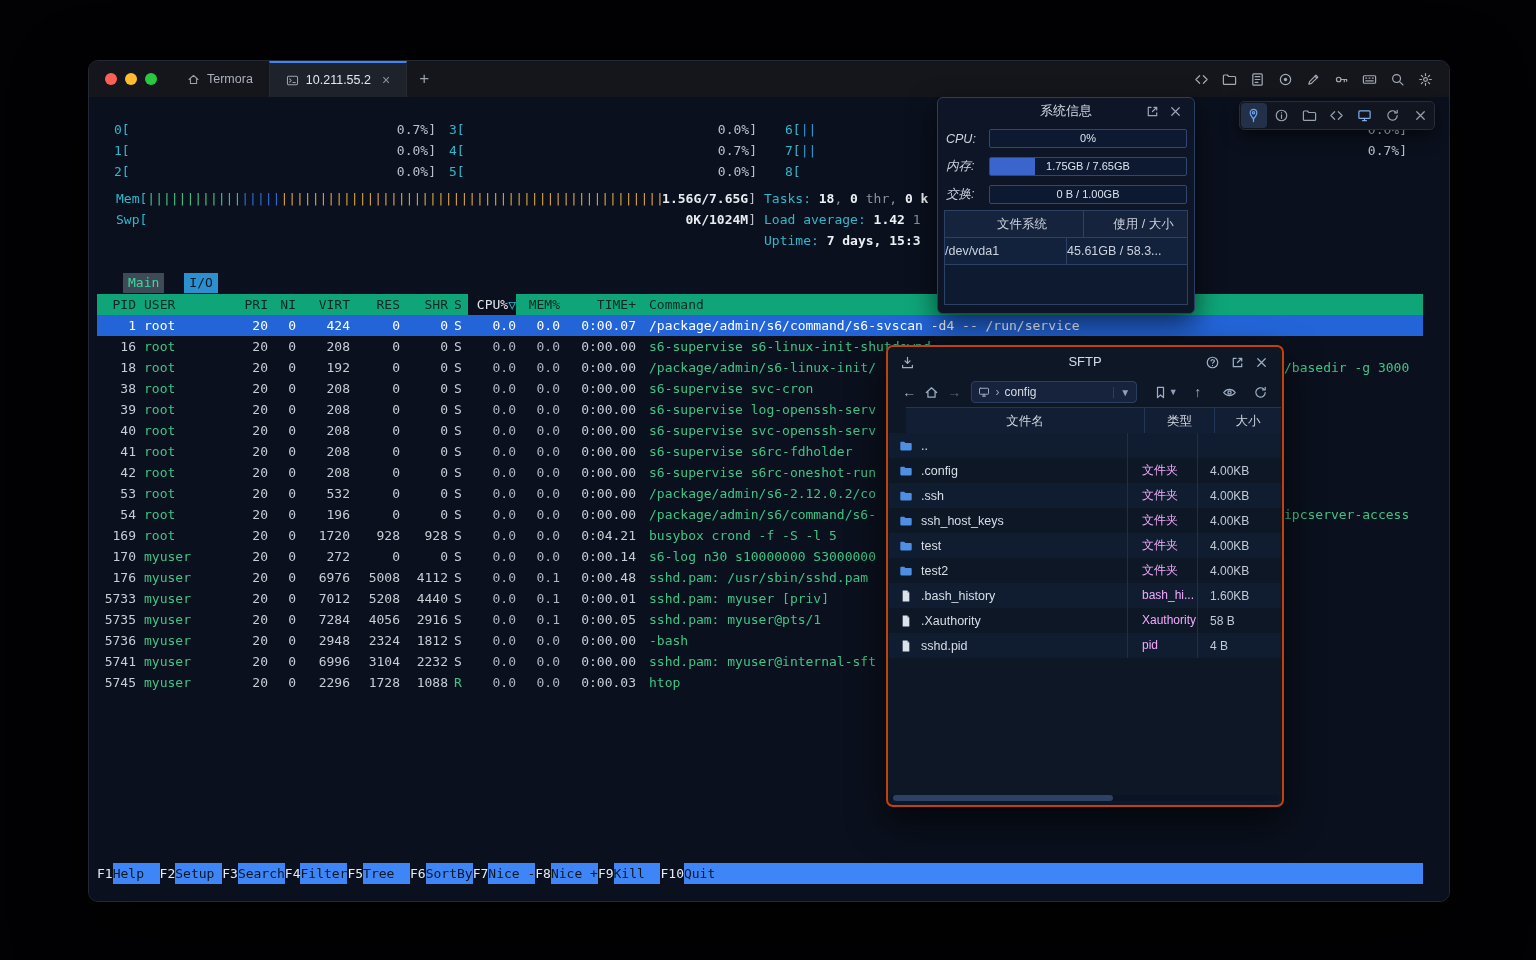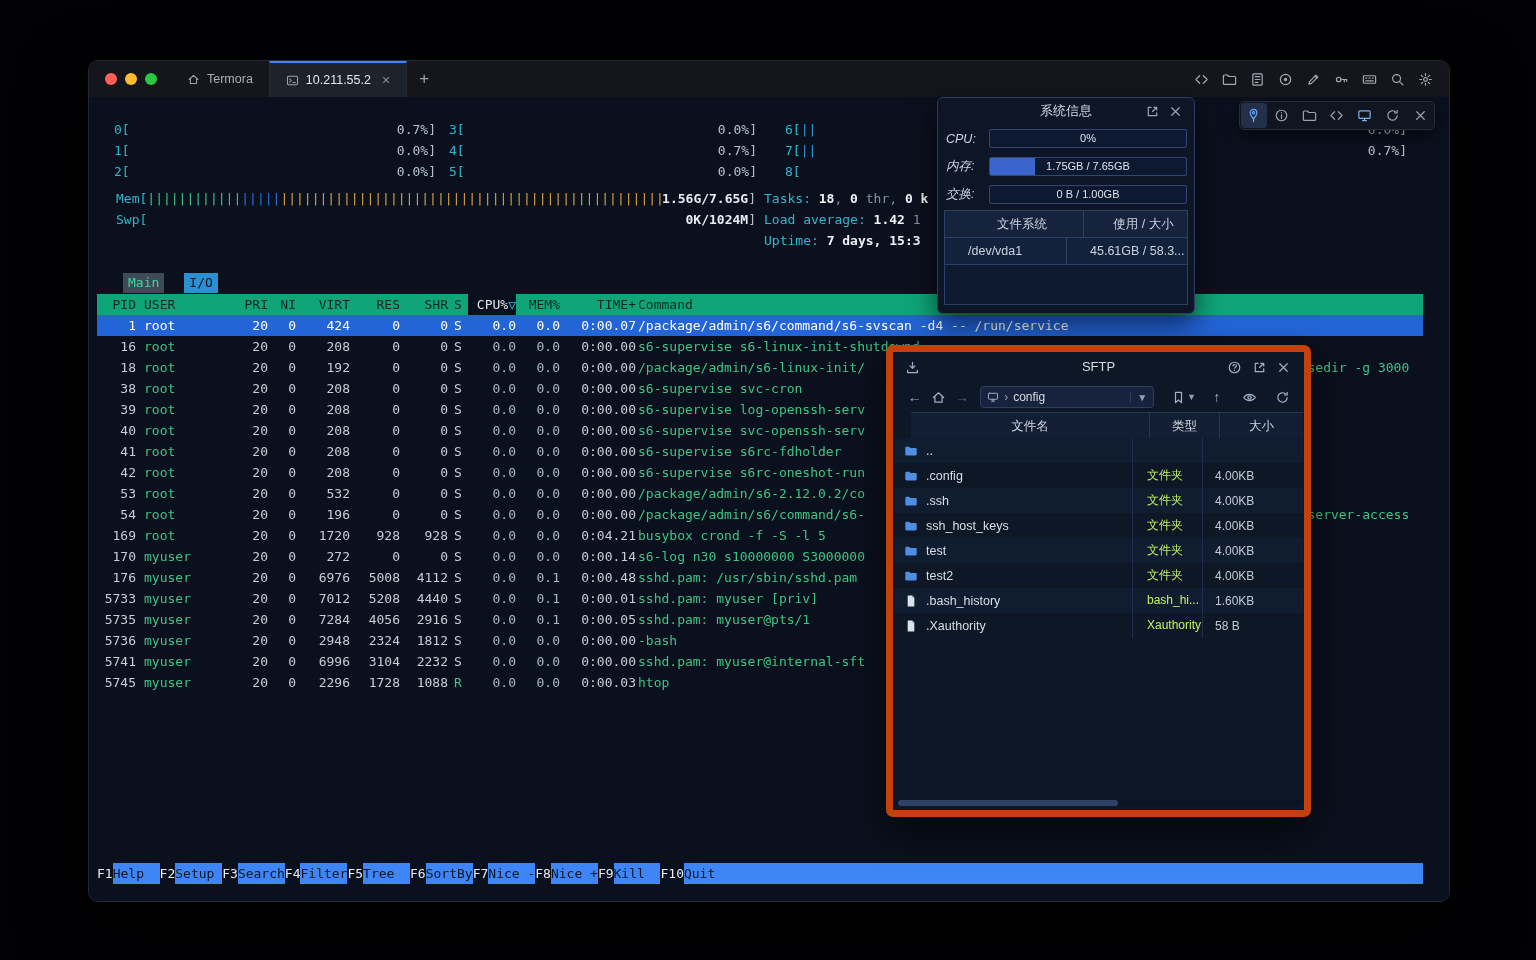--- a/index.html
+++ b/index.html
@@ -50,21 +50,21 @@
   .c-user{width:72px;margin-left:8px;}
   .c-pri{width:40px;text-align:right;margin-left:12px;}
   .c-ni{width:28px;text-align:right;}
   .c-virt{width:54px;text-align:right;}
   .c-res{width:50px;text-align:right;}
   .c-shr{width:48px;text-align:right;}
   .c-s{width:20px;text-align:center;}
   .c-cpu{width:48px;text-align:right;}
   .c-mem{width:44px;text-align:right;}
   .c-time{width:76px;text-align:right;}
-  .c-cmd{margin-left:2px;flex:1;min-width:0;overflow:hidden;}
+  .c-cmd{margin-left:13px;flex:1;min-width:0;overflow:hidden;}
   .prow .c-user{color:#3fc583;}
   .prow .c-cmd{color:#3fc583;}
   .prow .c-cpu,.prow .c-mem{color:#aeb6c2;}
   .prow .c-s.run{color:#3fc583;}
   .ptail{position:absolute;left:1187px;color:#3fc583;white-space:pre;}
   .prow.sel{background:#2365d9;}
   .prow.sel span{color:#fff !important;}
   .fbar{position:absolute;left:8px;top:766px;width:1326px;height:21px;background:#3e86f7;display:flex;}
   .fk{display:flex;}
   .fkey{background:#0a101d;color:#e8ebf0;white-space:pre;}
@@ -82,31 +82,31 @@
   .sm-bar{position:relative;flex:1;height:17px;background:#0c1930;border:1px solid #31476e;border-radius:2px;overflow:hidden;}
   .sm-fill{position:absolute;left:0;top:0;bottom:0;background:#3b64cd;}
   .sm-text{position:relative;display:block;text-align:center;font-size:11px;line-height:17px;color:#dde3ee;}
   .fs-table{position:absolute;left:6px;right:6px;top:112px;bottom:8px;border:1px solid #2c4166;background:#0e1a2f;}
   .fs-head,.fs-row{display:flex;height:26px;align-items:center;}
   .fs-head{background:#16233c;border-bottom:1px solid #2c4166;}
   .fs-head span{text-align:center;padding-left:16px;}
   .fs-c1{width:122px;border-right:1px solid #2c4166;height:26px;line-height:26px;overflow:hidden;white-space:nowrap;}
   .fs-c2{flex:1;height:26px;line-height:26px;overflow:hidden;white-space:nowrap;}
   .fs-row{background:#12213c;border-bottom:1px solid #2c4166;}
-  .fs-row .fs-c1,.fs-row .fs-c2{padding-left:23px;text-align:left;box-sizing:border-box;}
+  .fs-row .fs-c1,.fs-row .fs-c2{padding-left:0;text-align:left;box-sizing:border-box;}
   
   .minibar{position:absolute;left:1239px;top:101px;width:194px;height:27px;background:#10151f;
            border:1px solid #262c38;border-radius:5px;display:flex;align-items:center;justify-content:space-around;
            z-index:6;box-shadow:0 6px 16px rgba(0,0,0,.5);}
   .mbtn{width:26px;height:25px;display:flex;align-items:center;justify-content:center;color:#98a1b0;}
   .mbtn.active{background:#223049;border-radius:4px;color:#6ea4f2;}
   .mbtn.tint{color:#7fb0e8;}
   
   .sftp{position:absolute;left:886px;top:345px;width:394px;height:458px;background:#0d1726;
-        border:7px solid #c2410c;border-radius:7px;box-shadow:0 14px 36px rgba(0,0,0,.65);z-index:7;color:#d5dae3;padding-left:17px;}
+        border:2px solid #c2410c;border-radius:7px;box-shadow:0 14px 36px rgba(0,0,0,.65);z-index:7;color:#d5dae3;}
   .sf-title{position:absolute;top:0;left:0;right:0;height:30px;}
   .sf-titletext{position:absolute;left:0;right:0;text-align:center;line-height:30px;font-size:13px;color:#d6dbe4;}
   .sf-dl{position:absolute;left:12px;top:8px;color:#9fb0c6;}
   .sf-i1{position:absolute;right:62px;top:8px;color:#9fb0c6;}
   .sf-i2{position:absolute;right:37px;top:8px;color:#9fb0c6;}
   .sf-i3{position:absolute;right:13px;top:8px;color:#9fb0c6;}
   .sf-nav{position:absolute;top:30px;left:0;right:0;height:30px;display:flex;align-items:center;padding:0 10px;box-sizing:border-box;}
   .nbtn{color:#9fb0c6;font-size:14px;width:24px;text-align:center;display:flex;align-items:center;justify-content:center;}
   .nbtn.dim{color:#55647e;}
   .pathbox{display:flex;align-items:center;height:22px;background:#17233c;border:1px solid #2b3e61;border-radius:4px;
@@ -122,21 +122,21 @@
            background:#121e34;border-top:1px solid #223655;border-bottom:1px solid #223655;font-size:12.5px;color:#cfd6e0;}
   .sf-head span{text-align:center;}
   .sfc-name{width:239px;box-sizing:border-box;}
   .sfc-type{width:70px;box-sizing:border-box;}
   .sfc-size{flex:1;box-sizing:border-box;}
   .sf-head .sfc-name,.sf-head .sfc-type{border-right:1px solid #223655;height:26px;line-height:26px;}
   #sf-rows{position:absolute;top:86px;left:1px;right:1px;}
   .frow{display:flex;align-items:center;height:25px;font-size:12.5px;}
   .frow.even{background:#101d31;}
   .frow .sfc-name{display:flex;align-items:center;gap:8px;padding-left:10px;border-right:1px solid #1d2f4c;height:25px;overflow:hidden;white-space:nowrap;}
-  .frow .sfc-type{padding-left:14px;border-right:1px solid #1d2f4c;height:25px;line-height:25px;overflow:hidden;white-space:nowrap;color:#bef264;font-size:12px;}
+  .frow .sfc-type{padding-left:14px;border-right:1px solid #1d2f4c;height:25px;line-height:25px;overflow:hidden;white-space:nowrap;color:#f0abfc;font-size:12px;}
   .frow .sfc-size{padding-left:12px;color:#c3cad6;font-size:12px;}
   .ficon svg{width:14px;height:14px;}
   .fname{color:#d9dee6;}
   .sf-scroll{position:absolute;left:3px;right:3px;bottom:4px;height:6px;background:#0a1424;border-radius:3px;}
   .sf-thumb{position:absolute;left:2px;top:0;width:220px;height:6px;background:#2d4163;border-radius:3px;}
 </style>
 </head>
 <body>
 
 <div class="scene">
@@ -588,19 +588,32 @@
               <svg viewBox="0 0 16 16" fill="none" stroke="currentColor" stroke-width="1.3" stroke-linecap="round" stroke-linejoin="round">
                 <path fill="#dbe2ec" stroke="none" d="M4.2 1.8h5.2l2.4 2.4v10H4.2z"></path>
                 <path fill="#97a5b8" stroke="none" d="M9.4 1.8v2.4h2.4z"></path>
               </svg>
             </span>
             <span class="fname">.Xauthority</span>
           </span>
           <span class="sfc-type">Xauthority</span>
           <span class="sfc-size">58 B</span>
         </div>
+        <div class="frow even">
+          <span class="sfc-name">
+            <span class="icon ficon">
+              <svg viewBox="0 0 16 16" fill="none" stroke="currentColor" stroke-width="1.3" stroke-linecap="round" stroke-linejoin="round">
+                <path fill="#dbe2ec" stroke="none" d="M4.2 1.8h5.2l2.4 2.4v10H4.2z"></path>
+                <path fill="#97a5b8" stroke="none" d="M9.4 1.8v2.4h2.4z"></path>
+              </svg>
+            </span>
+            <span class="fname">sshd.pid</span>
+          </span>
+          <span class="sfc-type">pid</span>
+          <span class="sfc-size">4 B</span>
+        </div>
       </div>
     <div class="sf-scroll">
       <div class="sf-thumb"></div>
     </div>
   </div>
 
 </div>
 
 </body></html>

